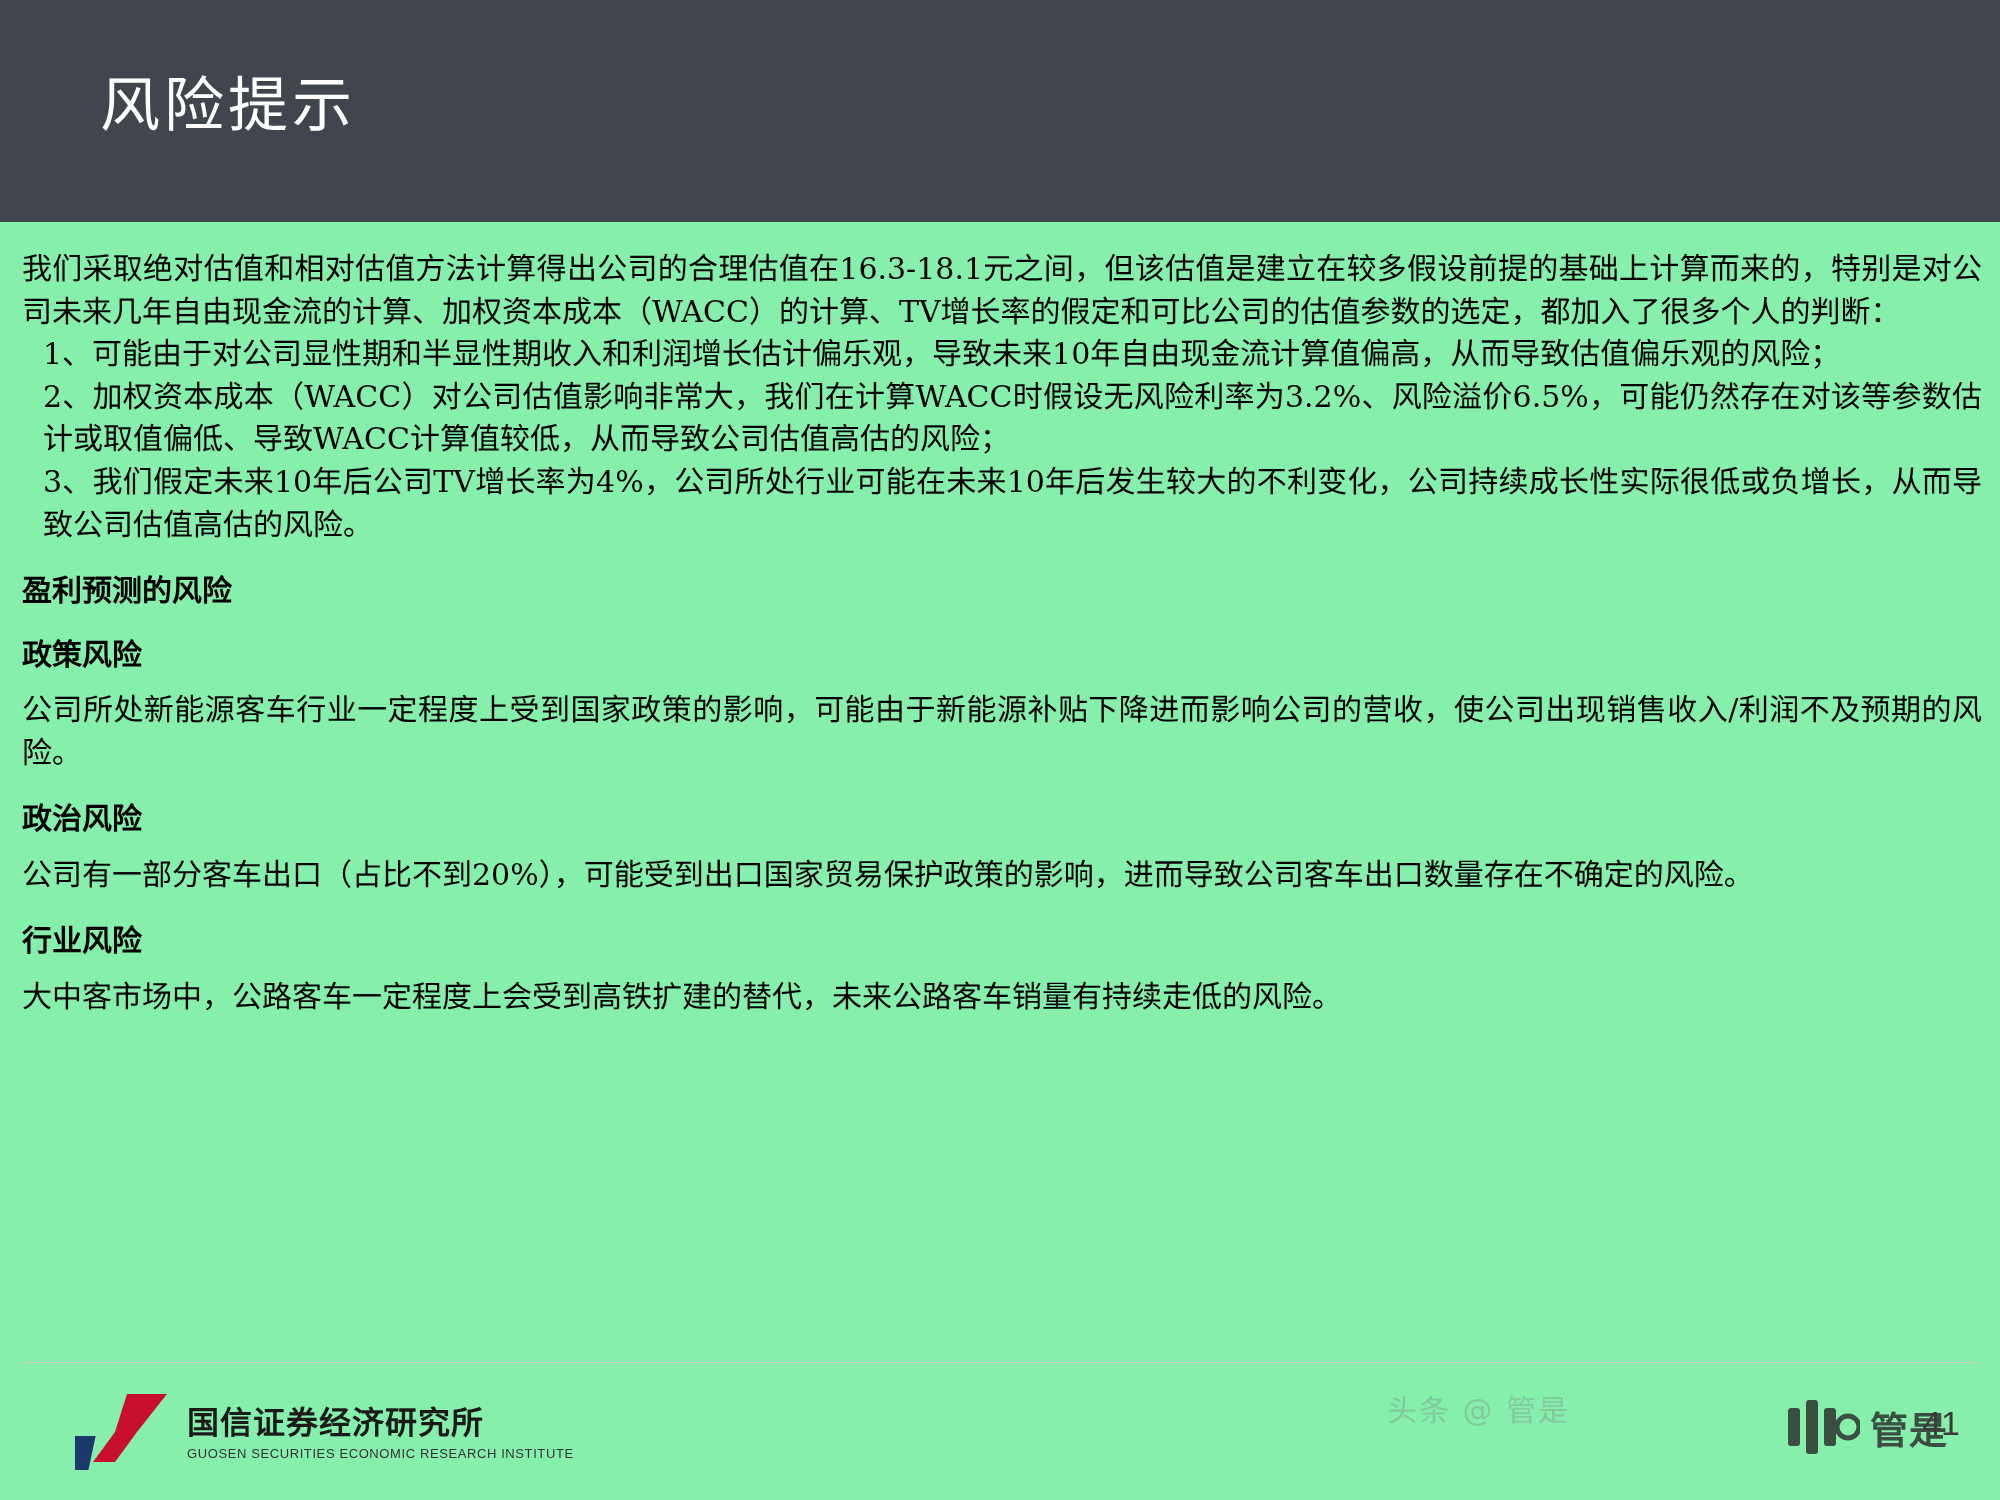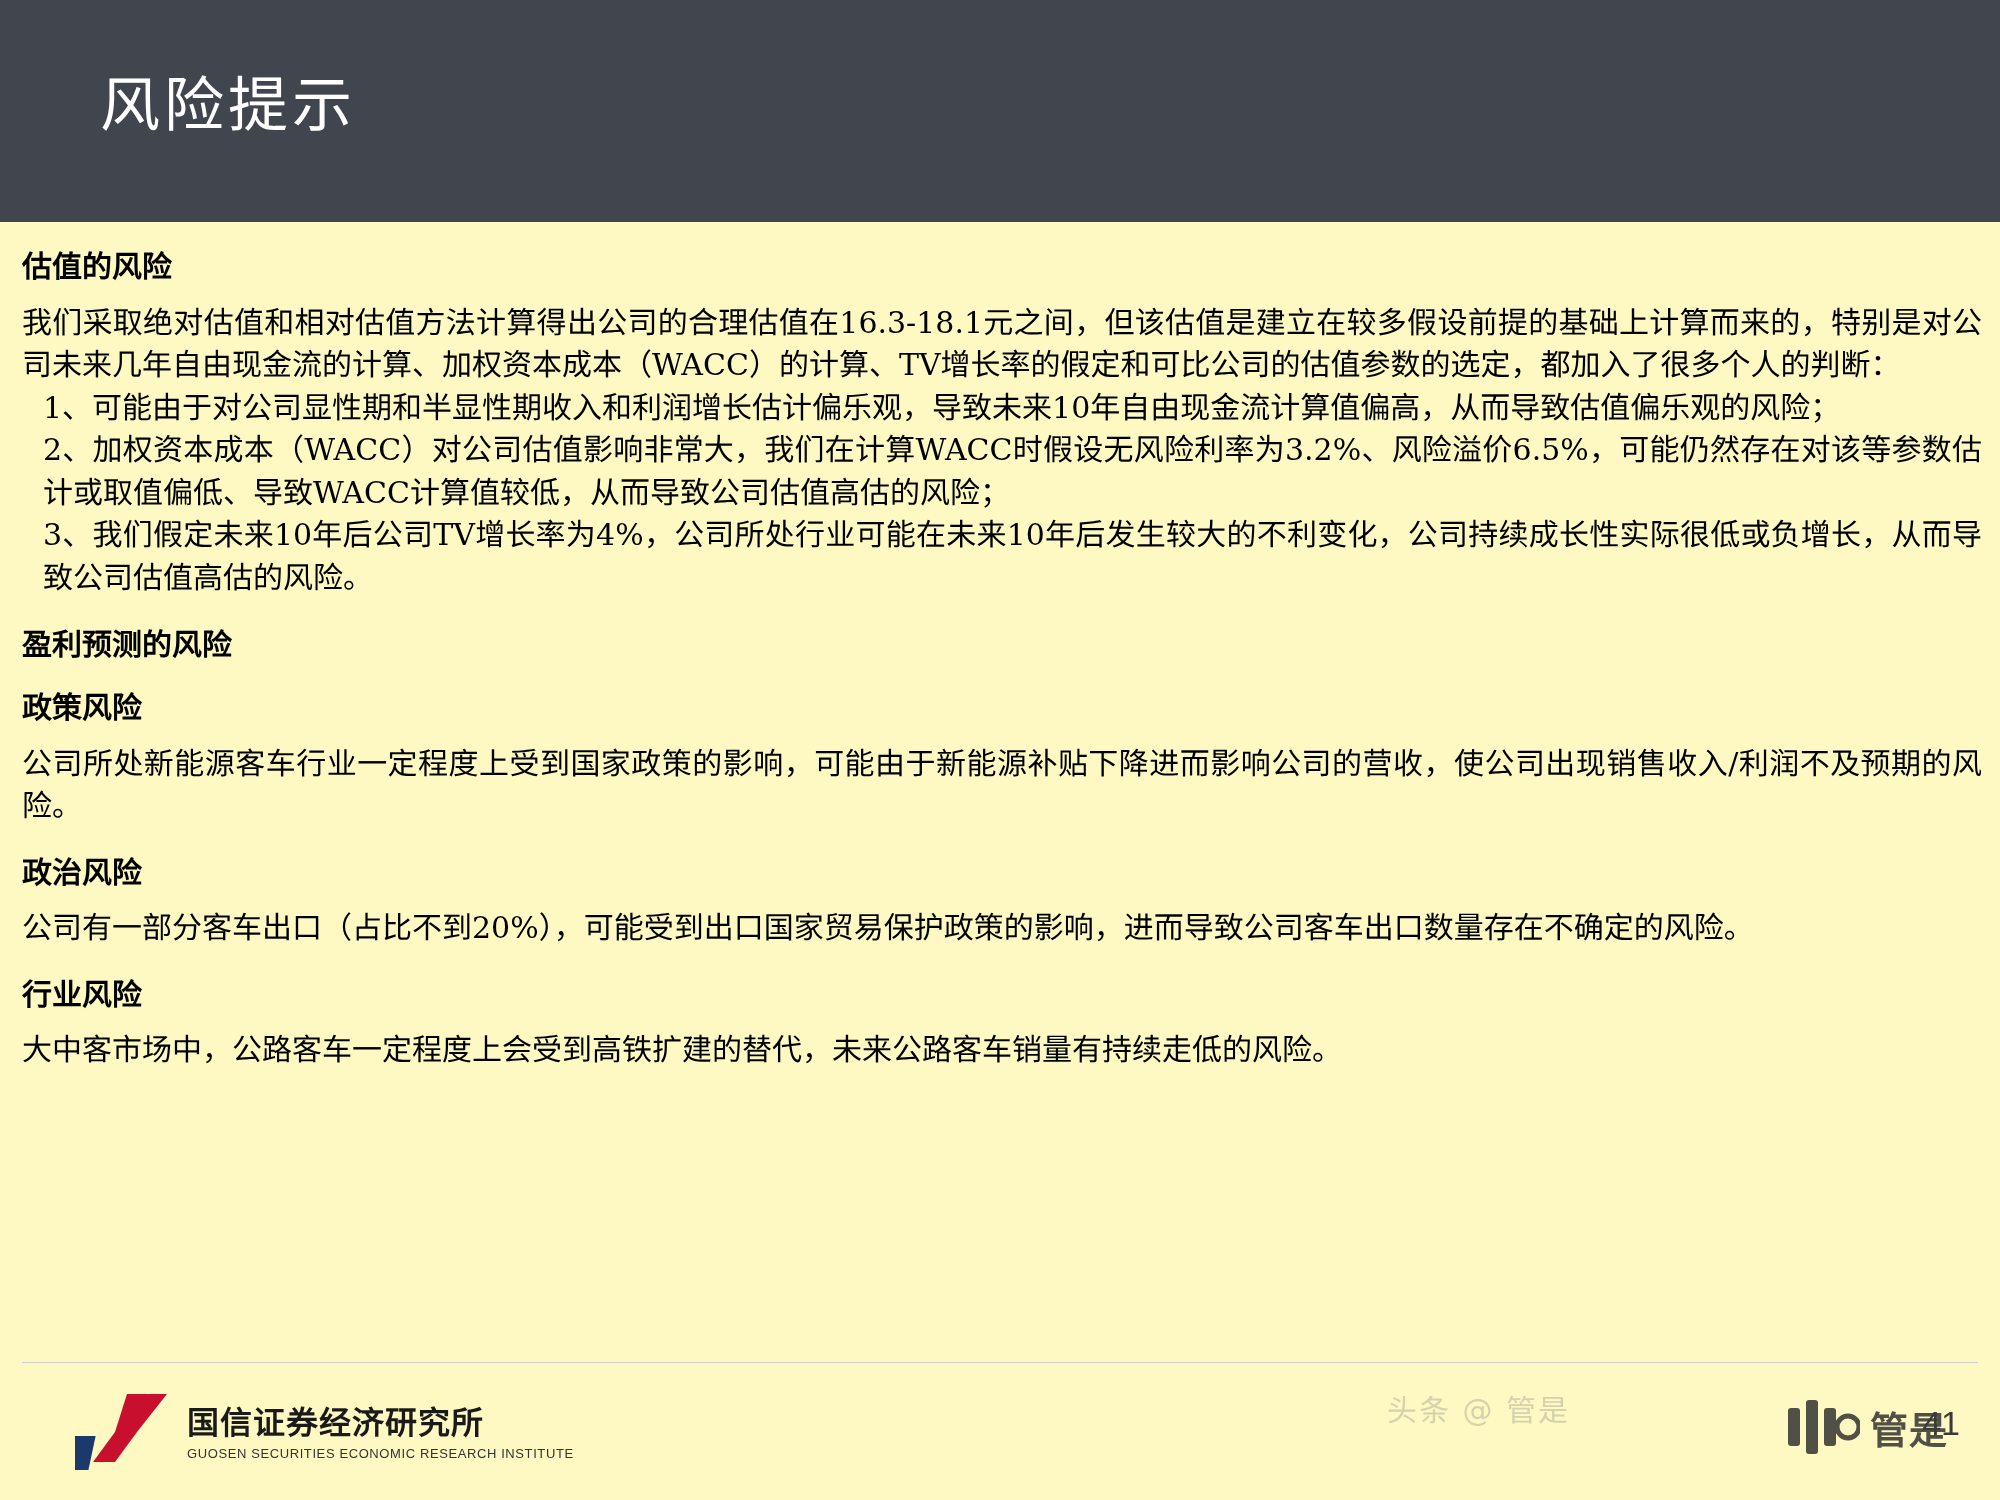--- a/index.html
+++ b/index.html
@@ -13,21 +13,21 @@
     font-family: "Liberation Sans", sans-serif;
     overflow: hidden;
     position: relative;
   }
 
   .slide {
     position: absolute;
     left: 0; top: 0;
     width: 2000px;
     height: 1500px;
-    background: #fef9c3;
+    background: #86efac;
   }
 
   
   .header-band {
     position: absolute;
     left: 0; top: 0;
     width: 2000px;
     height: 222px;
     background: #41464e;
   }
@@ -163,21 +163,20 @@
 
 <div class="slide">
 
   <div class="header-band">
     <div class="header-title">风险提示</div>
   </div>
 
   <div class="content">
 
     <div>
-      <h2 class="sec-head">估值的风险</h2>
       <p class="para">我们采取绝对估值和相对估值方法计算得出公司的合理估值在16.3-18.1元之间，但该估值是建立在较多假设前提的基础上计算而来的，特别是对公司未来几年自由现金流的计算、加权资本成本（WACC）的计算、TV增长率的假定和可比公司的估值参数的选定，都加入了很多个人的判断：</p>
       <p class="para">1、可能由于对公司显性期和半显性期收入和利润增长估计偏乐观，导致未来10年自由现金流计算值偏高，从而导致估值偏乐观的风险；</p>
       <p class="para">2、加权资本成本（WACC）对公司估值影响非常大，我们在计算WACC时假设无风险利率为3.2%、风险溢价6.5%，可能仍然存在对该等参数估计或取值偏低、导致WACC计算值较低，从而导致公司估值高估的风险；</p>
       <p class="para">3、我们假定未来10年后公司TV增长率为4%，公司所处行业可能在未来10年后发生较大的不利变化，公司持续成长性实际很低或负增长，从而导致公司估值高估的风险。</p>
     </div>
 
     <div>
       <h2 class="sec-head spaced">盈利预测的风险</h2>
     </div>
 

